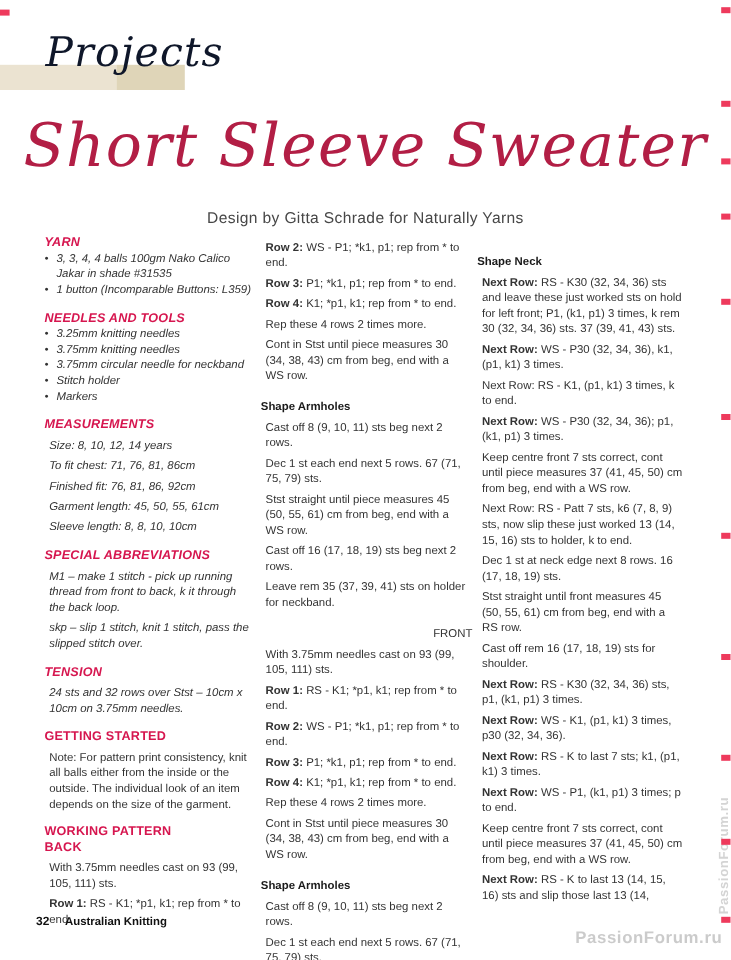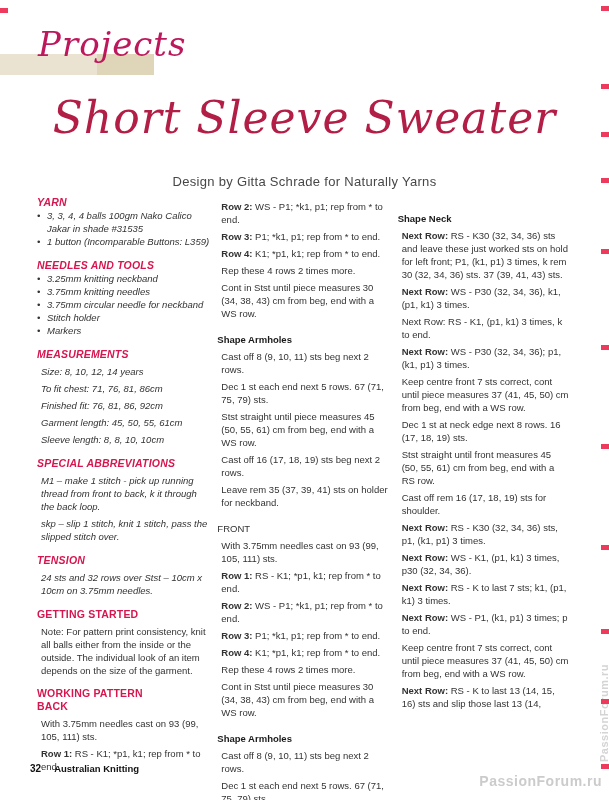--- a/index.html
+++ b/index.html
@@ -7,27 +7,27 @@
     position:relative; width:609px; height:800px; background:#ffffff;
     overflow:hidden; font-family:"Liberation Sans", sans-serif;
   }
   
   .band{position:absolute; top:54px; height:21px;}
   .band-light{left:0; width:97px; background:#ebe3d1;}
   .band-dark{left:97px; width:57px; background:#dfd5b8;}
   .banner-script{
     position:absolute; top:24px; left:38px;
     font-family:"DejaVu Serif", serif; font-style:italic;
-    font-size:34px; color:#be185d; letter-spacing:1px;
+    font-size:34px; color:#0f172a; letter-spacing:1px;
   }
   
   .title{
     position:absolute; top:92px; left:0; width:100%; margin:0;
     text-align:center; font-family:"DejaVu Serif", serif; font-style:italic;
-    font-weight:normal; font-size:44px; color:#b21e45; letter-spacing:1px;
+    font-weight:normal; font-size:50px; color:#b21e45; letter-spacing:1px;
   }
   .subtitle{
     position:absolute; top:174px; left:0; width:100%;
     text-align:center; font-size:13px; color:#474747; letter-spacing:.3px;
   }
   
   .content{
     position:absolute; left:37px; top:196px; width:537px;
     display:flex; gap:4px;
   }
@@ -83,21 +83,21 @@
           </div>
           <div class="bullet-row">
             <span class="dot">•</span>
             <span>1 button (Incomparable Buttons: L359)</span>
           </div>
         </div>
         <div class="redhead italic" style="margin-top: 11px;">NEEDLES AND TOOLS</div>
         <div class="bullets italic">
           <div class="bullet-row">
             <span class="dot">•</span>
-            <span>3.25mm knitting neckband</span>
+            <span>3.25mm knitting needles</span>
           </div>
           <div class="bullet-row">
             <span class="dot">•</span>
             <span>3.75mm knitting needles</span>
           </div>
           <div class="bullet-row">
             <span class="dot">•</span>
             <span>3.75mm circular needle for neckband</span>
           </div>
           <div class="bullet-row">
@@ -132,40 +132,41 @@
         <div class="para"><span class="lead">Row 3: </span>P1; *k1, p1; rep from * to end.</div>
         <div class="para"><span class="lead">Row 4: </span>K1; *p1, k1; rep from * to end.</div>
         <div class="para">Rep these 4 rows 2 times more.</div>
         <div class="para">Cont in Stst until piece measures 30 (34, 38, 43) cm from beg, end with a WS row.</div>
         <div class="subhead" style="margin-top: 13px;">Shape Armholes</div>
         <div class="para">Cast off 8 (9, 10, 11) sts beg next 2 rows.</div>
         <div class="para">Dec 1 st each end next 5 rows. 67 (71, 75, 79) sts.</div>
         <div class="para">Stst straight until piece measures 45 (50, 55, 61) cm from beg, end with a WS row.</div>
         <div class="para">Cast off 16 (17, 18, 19) sts beg next 2 rows.</div>
         <div class="para">Leave rem 35 (37, 39, 41) sts on holder for neckband.</div>
-        <div class="label" style="margin-top: 13px;">FRONT</div>
+        <div class="label" style="margin-top: 13px; text-align: right;">FRONT</div>
         <div class="para">With 3.75mm needles cast on 93 (99, 105, 111) sts.</div>
         <div class="para"><span class="lead">Row 1: </span>RS - K1; *p1, k1; rep from * to end.</div>
         <div class="para"><span class="lead">Row 2: </span>WS - P1; *k1, p1; rep from * to end.</div>
         <div class="para"><span class="lead">Row 3: </span>P1; *k1, p1; rep from * to end.</div>
         <div class="para"><span class="lead">Row 4: </span>K1; *p1, k1; rep from * to end.</div>
         <div class="para">Rep these 4 rows 2 times more.</div>
         <div class="para">Cont in Stst until piece measures 30 (34, 38, 43) cm from beg, end with a WS row.</div>
         <div class="subhead" style="margin-top: 13px;">Shape Armholes</div>
         <div class="para">Cast off 8 (9, 10, 11) sts beg next 2 rows.</div>
         <div class="para">Dec 1 st each end next 5 rows. 67 (71, 75, 79) sts.</div>
         <div class="para">P 1 row on WS.</div>
       </div>
       <div class="col">
         <div class="subhead" style="margin-top: 16px;">Shape Neck</div>
         <div class="para"><span class="lead">Next Row: </span>RS - K30 (32, 34, 36) sts and leave these just worked sts on hold for left front; P1, (k1, p1) 3 times, k rem 30 (32, 34, 36) sts. 37 (39, 41, 43) sts.</div>
         <div class="para"><span class="lead">Next Row: </span>WS - P30 (32, 34, 36), k1, (p1, k1) 3 times.</div>
         <div class="para">Next Row: RS - K1, (p1, k1) 3 times, k to end.</div>
         <div class="para"><span class="lead">Next Row: </span>WS - P30 (32, 34, 36); p1, (k1, p1) 3 times.</div>
         <div class="para">Keep centre front 7 sts correct, cont until piece measures 37 (41, 45, 50) cm from beg, end with a WS row.</div>
+        <div class="para">Next Row: RS - Patt 7 sts, k6 (7, 8, 9) sts, now slip these just worked 13 (14, 15, 16) sts to holder, k to end.</div>
         <div class="para">Dec 1 st at neck edge next 8 rows. 16 (17, 18, 19) sts.</div>
         <div class="para">Stst straight until front measures 45 (50, 55, 61) cm from beg, end with a RS row.</div>
         <div class="para">Cast off rem 16 (17, 18, 19) sts for shoulder.</div>
         <div class="para"><span class="lead">Next Row: </span>RS - K30 (32, 34, 36) sts, p1, (k1, p1) 3 times.</div>
         <div class="para"><span class="lead">Next Row: </span>WS - K1, (p1, k1) 3 times, p30 (32, 34, 36).</div>
         <div class="para"><span class="lead">Next Row: </span>RS - K to last 7 sts; k1, (p1, k1) 3 times.</div>
         <div class="para"><span class="lead">Next Row: </span>WS - P1, (k1, p1) 3 times; p to end.</div>
         <div class="para">Keep centre front 7 sts correct, cont until piece measures 37 (41, 45, 50) cm from beg, end with a WS row.</div>
         <div class="para"><span class="lead">Next Row: </span>RS - K to last 13 (14, 15, 16) sts and slip those last 13 (14,</div>
       </div>

